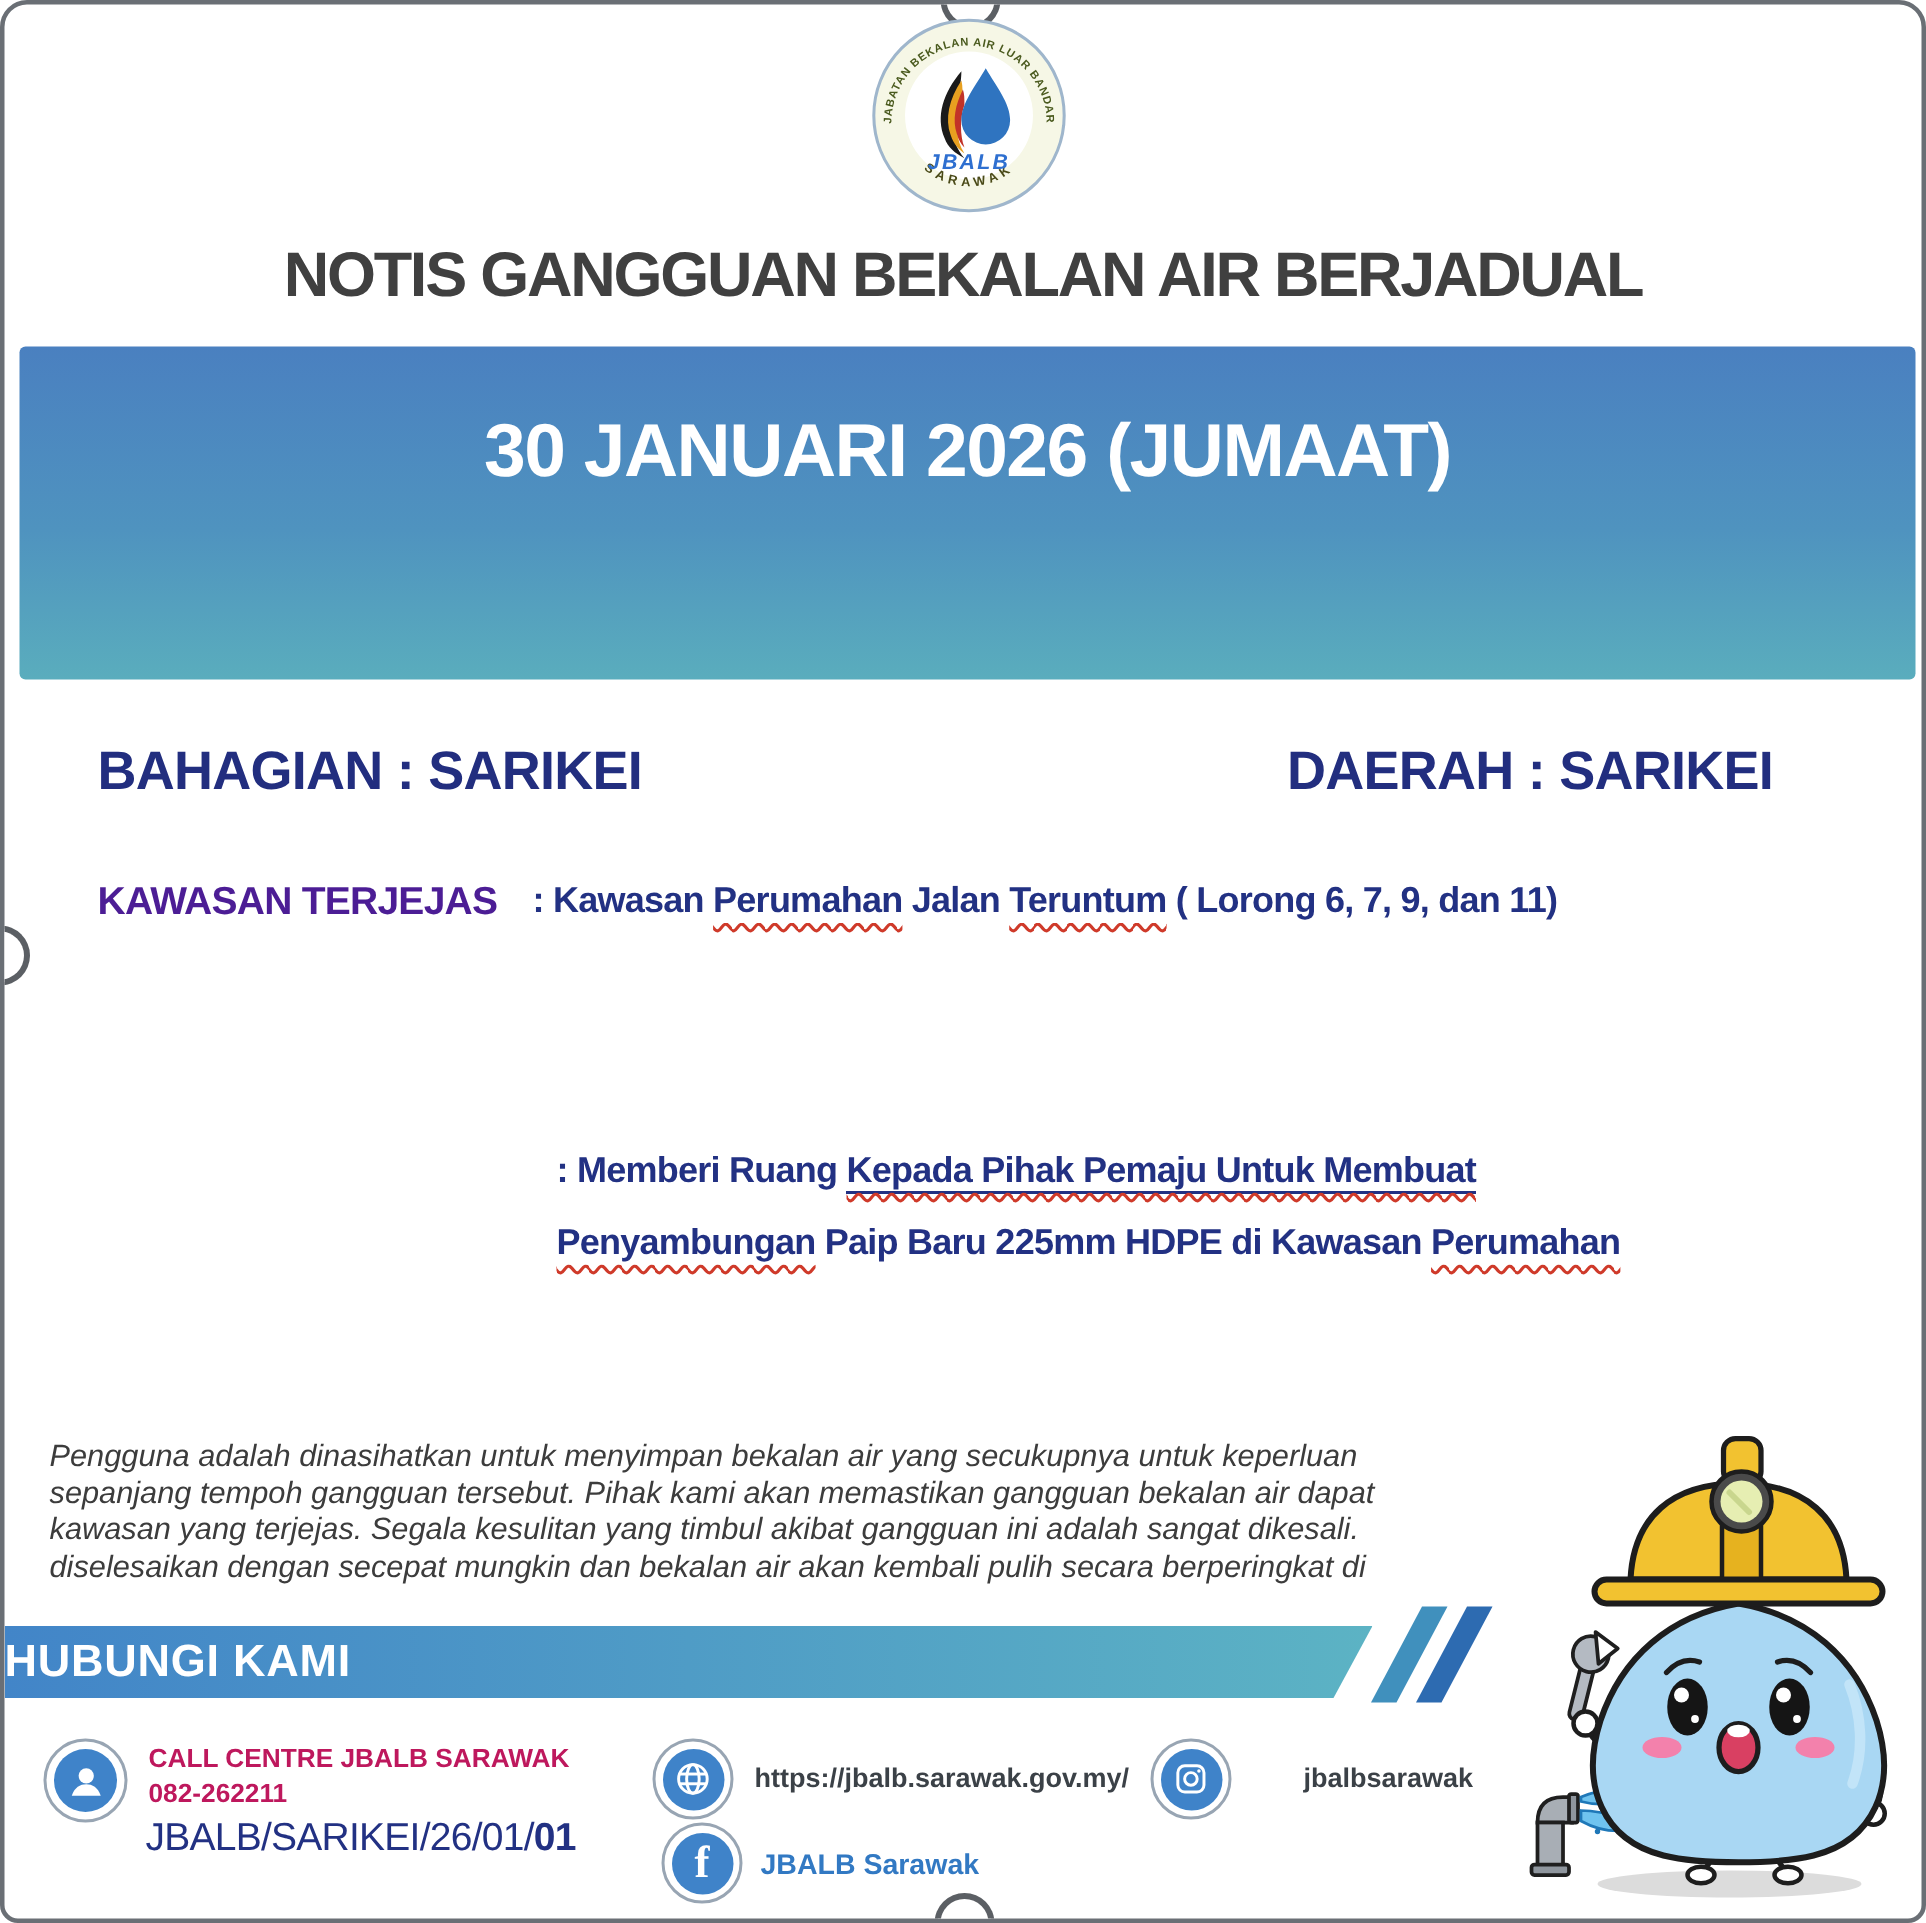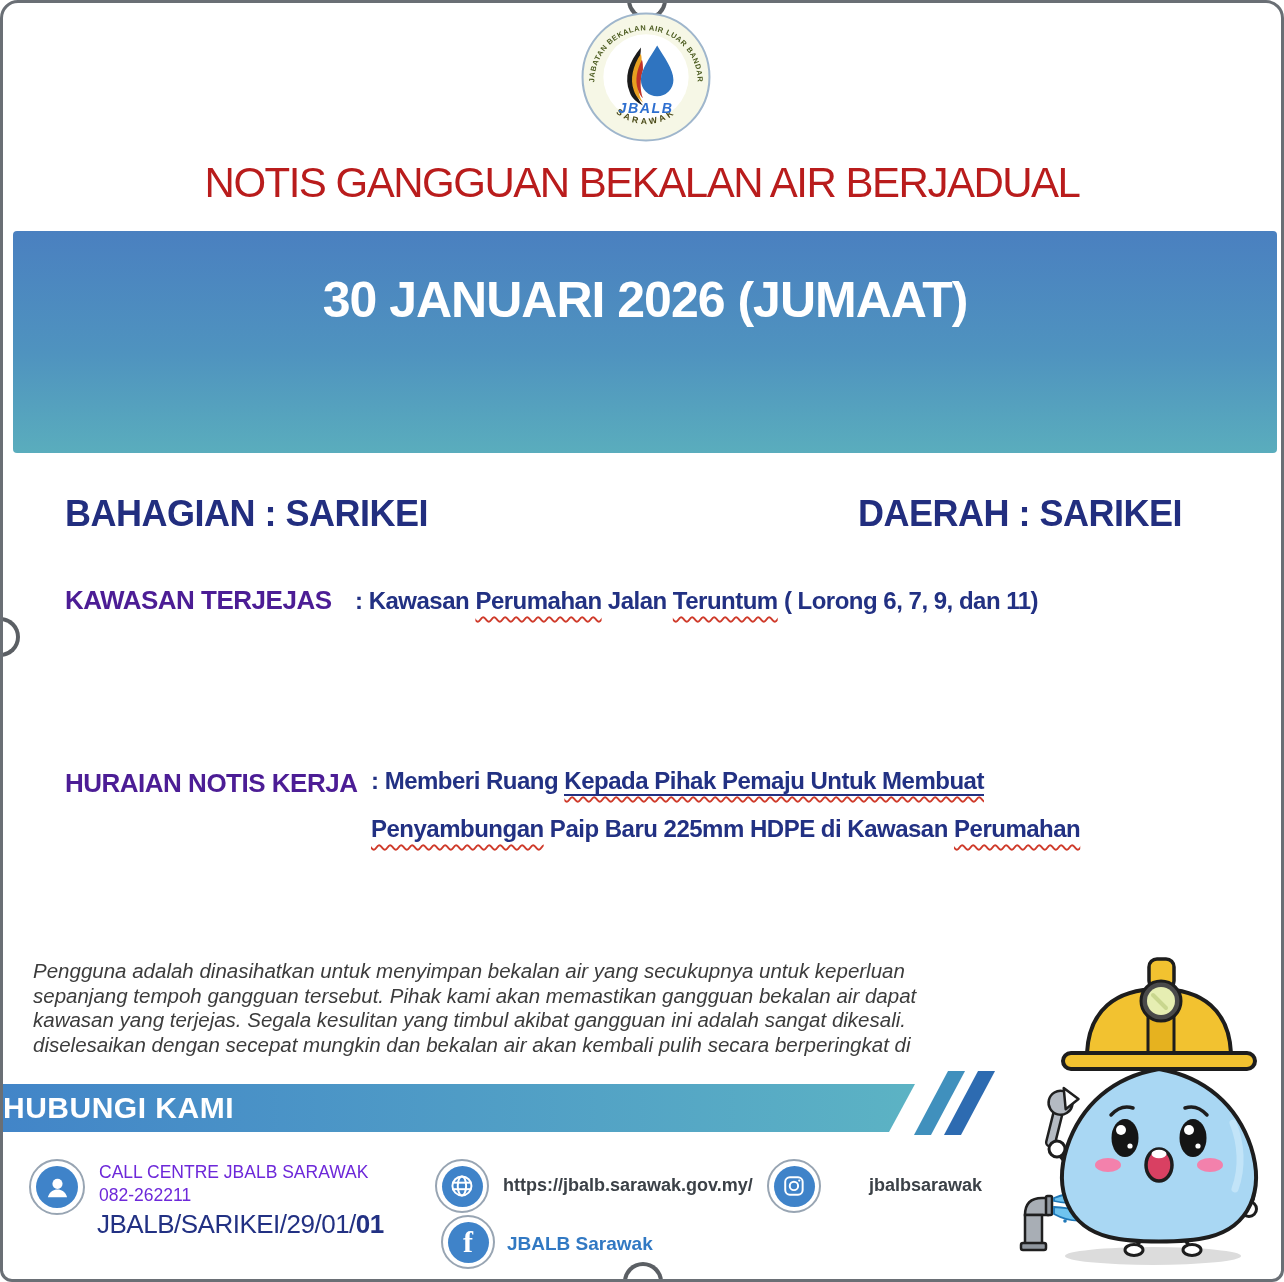--- a/index.html
+++ b/index.html
@@ -16,21 +16,21 @@
     border:4px solid #5b5f64;border-left:none;border-radius:0 32px 32px 0;background:#fff;}
   .hole-bottom{position:absolute;bottom:-3px;left:620px;width:32px;height:16px;
     border:4px solid #5b5f64;border-bottom:none;border-radius:32px 32px 0 0;background:#fff;}
 
   .navy{color:#222e7f;}
   .abs{position:absolute;}
 
   .logo{left:577px;top:8px;width:132px;height:132px;}
 
   .title{left:0;top:156px;width:100%;text-align:center;
-    font-size:42px;font-weight:normal;letter-spacing:-1.5px;color:#b91c1c;}
+    font-size:42px;font-weight:bold;letter-spacing:-1.5px;color:#404040;}
 
   .banner{left:10px;top:228px;width:1264px;height:222px;border-radius:4px;
     background:linear-gradient(180deg,#4a80c0 0%,#4f93bf 55%,#5aadbd 100%);
     text-align:center;padding-top:38px;box-sizing:border-box;}
   .banner-line{color:#ffffff;font-size:50px;font-weight:bold;line-height:63px;letter-spacing:-1px;}
 
   .region-bahagian{left:62px;top:490px;font-size:36px;font-weight:bold;letter-spacing:-0.5px;}
   .region-daerah{left:855px;top:490px;font-size:36px;font-weight:bold;letter-spacing:-0.5px;}
 
   .sec-label{font-size:26px;font-weight:bold;letter-spacing:-0.5px;color:#4c1d95;}
@@ -56,21 +56,21 @@
   .stripe{position:absolute;top:1068px;width:17px;height:64px;transform:skewX(-28deg);}
   .stripe1{left:928px;background:#4090bd;}
   .stripe2{left:958px;background:#2d6bb1;}
 
   .cicon{position:absolute;border-radius:50%;border:2px solid #98a5b3;background:#fff;
     display:flex;align-items:center;justify-content:center;box-sizing:border-box;}
   .cicon-inner{width:82%;height:82%;border-radius:50%;background:#3f83c9;
     display:flex;align-items:center;justify-content:center;}
   .cicon-inner svg{width:68%;height:68%;}
 
-  .cc-block{left:96px;top:1158px;font-size:17.5px;font-weight:normal;line-height:23px;color:#6d28d9;}
+  .cc-block{left:96px;top:1158px;font-size:17.5px;font-weight:bold;line-height:23px;color:#be185d;}
   .ref-line{left:94px;top:1206px;font-size:26px;color:#223183;letter-spacing:-0.5px;}
   .ref-bold{font-weight:bold;}
   .web-text{left:500px;top:1172px;font-size:18px;font-weight:bold;color:#3b4147;}
   .fb-text{left:504px;top:1230px;font-size:19px;font-weight:bold;color:#3279c3;}
   .ig-text{left:830px;top:1172px;font-size:18px;font-weight:bold;color:#3b4147;margin-left:36px;}
   .fb-glyph{color:#fff;font-size:30px;font-weight:bold;font-family:"Liberation Serif",serif;line-height:1;}
 
   .mascot{left:1000px;top:950px;width:284px;height:332px;}
 </style>
 </head>
@@ -111,21 +111,20 @@
   </div>
 
   <div class="abs region-bahagian navy">BAHAGIAN : SARIKEI</div>
   <div class="abs region-daerah navy">DAERAH : SARIKEI</div>
 
   <div class="abs sec-label kawasan-label">KAWASAN TERJEJAS</div>
   <div class="abs sec-value kawasan-value">
     <span>: Kawasan </span><span class="sq">Perumahan</span><span> Jalan </span><span class="sq">Teruntum</span><span> ( Lorong 6, 7, 9, dan 11)</span>
   </div>
 
-  <div class="abs sec-label huraian-label">HURAIAN NOTIS KERJA</div>
   <div class="abs sec-value huraian-value">
     <p><span>: Memberi Ruang </span><span class="ul sq">Kepada Pihak Pemaju Untuk Membuat</span></p>
     <p><span class="sq">Penyambungan</span><span> Paip Baru 225mm HDPE di Kawasan </span><span class="sq">Perumahan</span></p>
   </div>
 
   <div class="abs advisory">
     <div>Pengguna adalah dinasihatkan untuk menyimpan bekalan air yang secukupnya untuk keperluan</div>
     <div>sepanjang tempoh gangguan tersebut. Pihak kami akan memastikan gangguan bekalan air dapat</div>
     <div>kawasan yang terjejas. Segala kesulitan yang timbul akibat gangguan ini adalah sangat dikesali.</div>
     <div>diselesaikan dengan secepat mungkin dan bekalan air akan kembali pulih secara berperingkat di</div>
@@ -143,21 +142,21 @@
           <circle cx="12" cy="9" r="4.2" fill="#fff"></circle>
           <path d="M4 20 C 5.6 15.4 8.6 13.7 12 13.7 C 15.4 13.7 18.4 15.4 20 20 Z" fill="#fff"></path>
         </svg>
     </div>
   </div>
   <div class="abs cc-block">
     <div>CALL CENTRE JBALB SARAWAK</div>
     <div>082-262211</div>
   </div>
   <div class="abs ref-line">
-    <span>JBALB/SARIKEI/29/01/</span><span class="ref-bold">01</span>
+    <span>JBALB/SARIKEI/26/01/</span><span class="ref-bold">01</span>
   </div>
 
   <div class="cicon" style="left:432px;top:1156px;width:54px;height:54px;">
     <div class="cicon-inner">
       <svg viewBox="0 0 24 24" fill="none" stroke="#fff" stroke-width="1.7">
         <circle cx="12" cy="12" r="8.2"></circle>
           <ellipse cx="12" cy="12" rx="3.6" ry="8.2"></ellipse>
         <line x1="4" y1="9.2" x2="20" y2="9.2"></line>
           <line x1="4" y1="14.8" x2="20" y2="14.8"></line>
       </svg>

